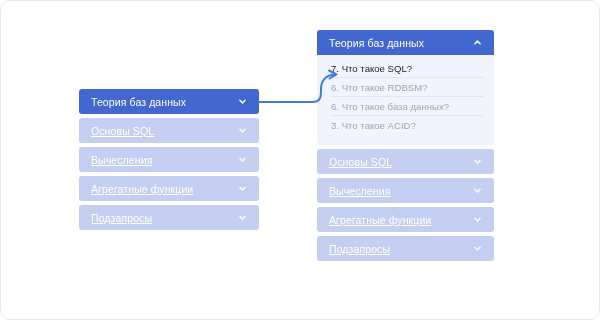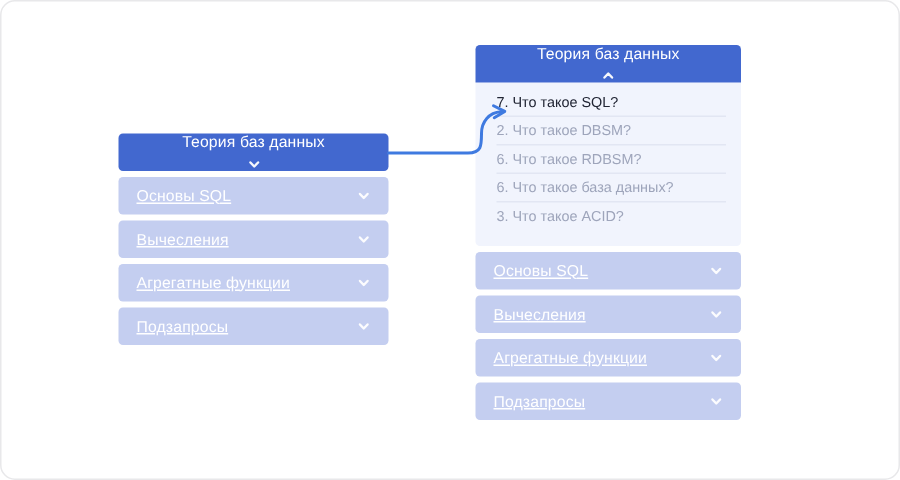--- a/index.html
+++ b/index.html
@@ -38,21 +38,20 @@
     justify-content: space-between;
     padding: 0 12px;
     border-radius: 3px;
     font-size: 10.5px;
     letter-spacing: 0.1px;
     color: #ffffff;
     user-select: none;
   }
   .acc-row.active {
     background: #4268cf;
-    flex-direction: column;
   }
   .acc-row.muted {
     background: #c4cef0;
     text-decoration: underline;
   }
   .acc-label {
     white-space: nowrap;
   }
   .chev {
     width: 9px;
@@ -183,24 +182,20 @@
         <path d="M2.6 7.6 L6 4 L9.4 7.6"></path>
       </svg>
     </div>
 
     <div class="sub-list">
       <div class="sub-item current">
         <span>7. Что такое SQL?</span>
         <span class="divider"></span>
       </div>
       <div class="sub-item">
-        <span>2. Что такое DBSM?</span>
-        <span class="divider"></span>
-      </div>
-      <div class="sub-item">
         <span>6. Что такое RDBSM?</span>
         <span class="divider"></span>
       </div>
       <div class="sub-item">
         <span>6. Что такое база данных?</span>
         <span class="divider"></span>
       </div>
       <div class="sub-item">
         <span>3. Что такое ACID?</span>
 

